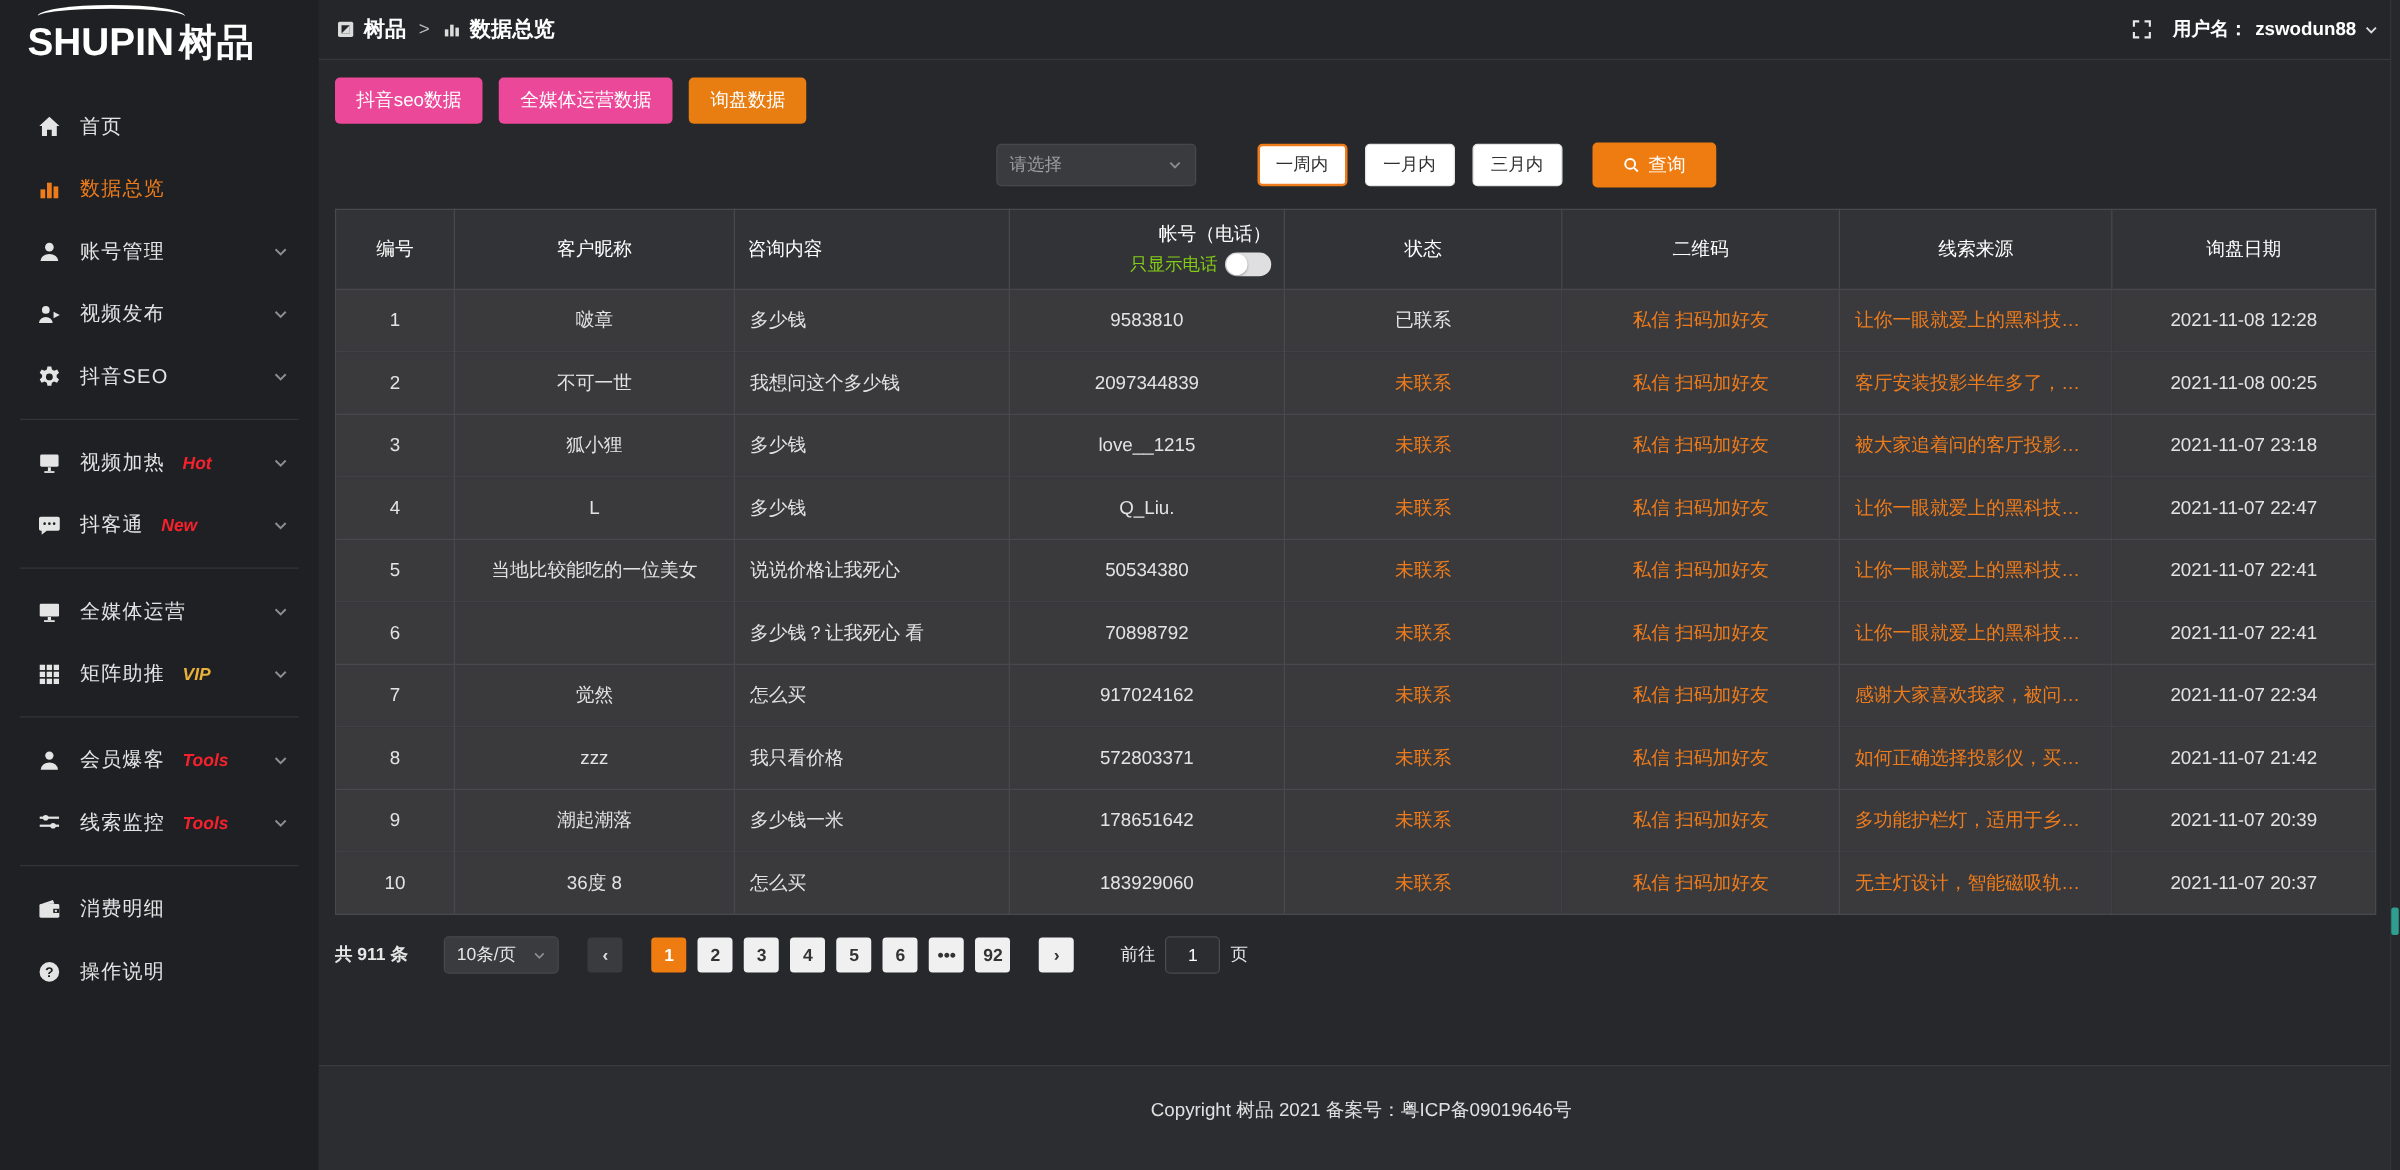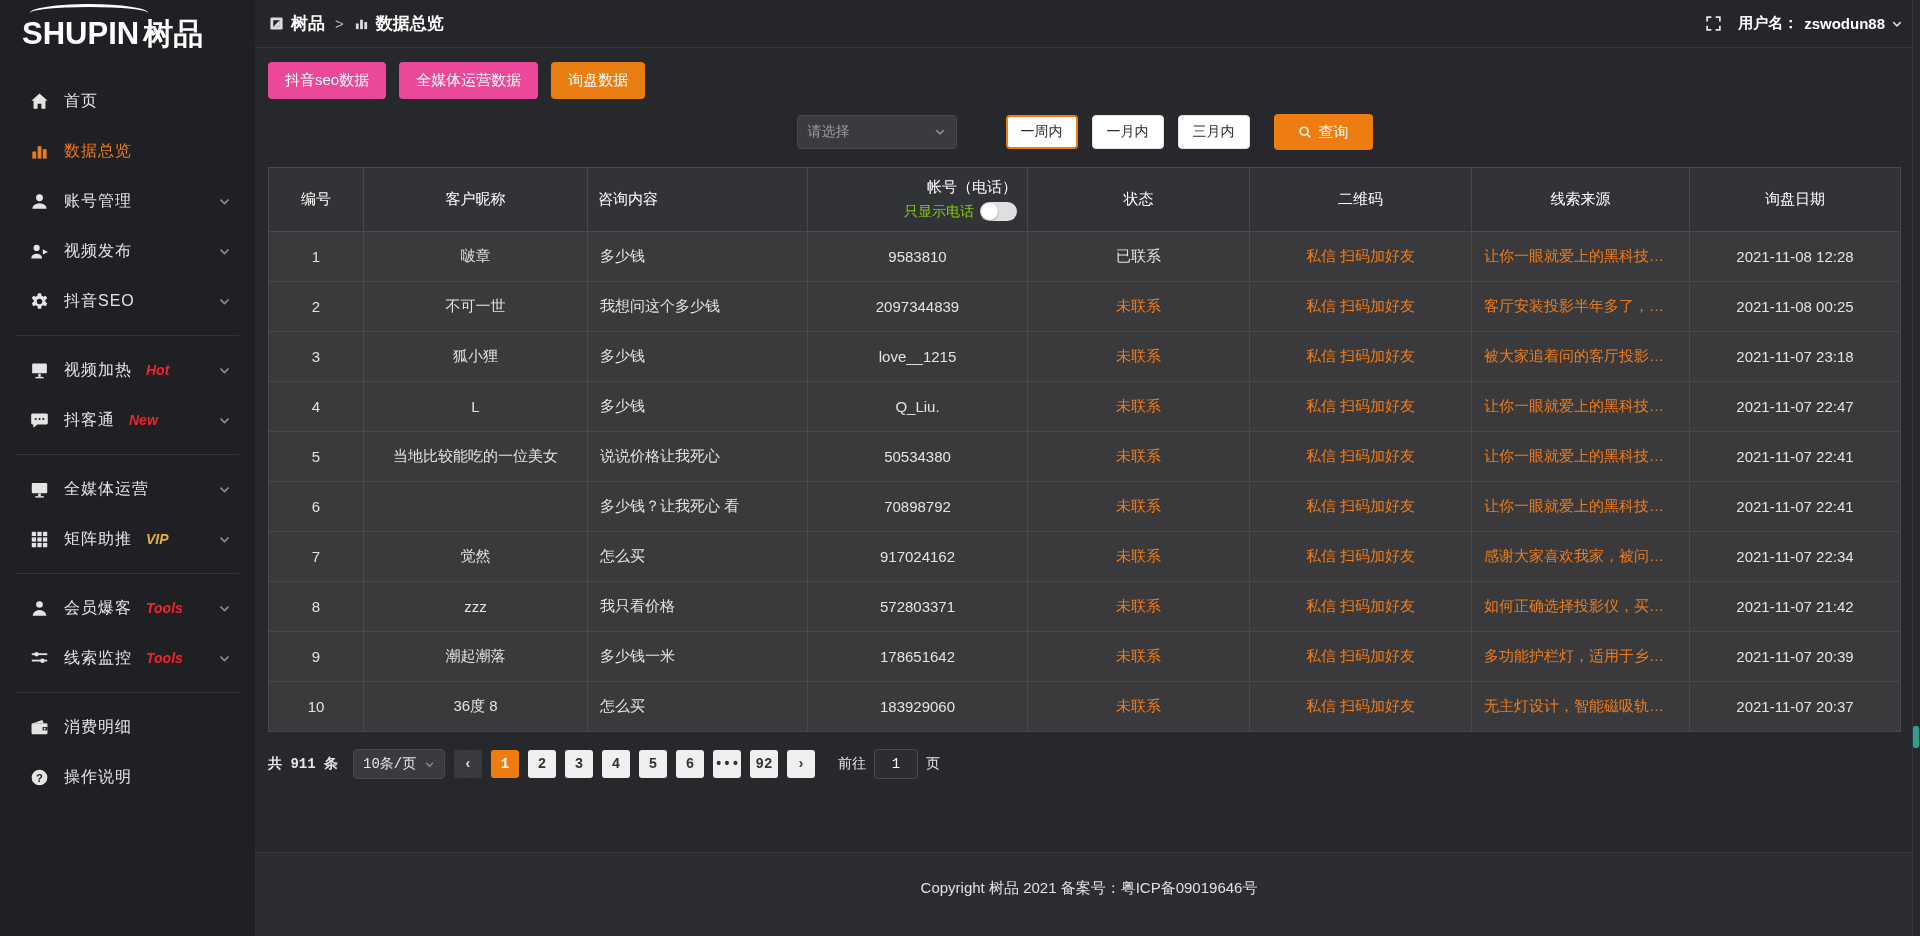--- a/index.html
+++ b/index.html
@@ -65,21 +65,21 @@
     overflow:hidden; white-space:nowrap; text-overflow:ellipsis; }
   th.left, td.left { text-align:left; }
   td.orange { color:#ef7c1b; }
   .acc-head { display:flex; flex-direction:column; align-items:flex-end; gap:5px; }
   .toggle-row { display:flex; align-items:center; gap:6px; font-size:14px; color:#84cc16; }
   .toggle { width:37px; height:19px; background:#dfdfe2; border-radius:10px; position:relative; cursor:pointer; }
   .toggle-knob { position:absolute; left:1px; top:1px; width:17px; height:17px; background:#fff;
     border-radius:50%; box-shadow:0 1px 2px rgba(0,0,0,.3); }
 
   
-  .pager { display:flex; align-items:center; margin-top:17px; gap:9px; color:#e6e6e6; font-size:14px;font-family:Liberation Mono, monospace; }
+  .pager { display:flex; align-items:center; margin-top:17px; gap:23px; color:#e6e6e6; font-size:14px; }
   .pg-total { margin-right:6px; font-weight:bold; }
   .pg-size { width:92px; height:30px; background:#3a3b3e; border:1px solid #47484c; border-radius:4px;
     display:flex; align-items:center; padding:0 9px; color:#e6e6e6; cursor:pointer; gap:6px; }
   .pg-size .chev { margin-left:auto; width:11px; height:11px; color:#8c8d90; }
   .pg-btn { min-width:28px; height:28px; border:none; border-radius:3px; background:#f0f0f0;
     color:#333; font-size:14px; font-weight:bold; cursor:pointer; font-family:inherit; }
   .pg-btn.dark { background:#3a3b3e; color:#ddd; }
   .pg-btn.active { background:#ef7c11; color:#fff; }
   .pg-goto { display:flex; align-items:center; gap:8px; margin-left:14px; }
   .pg-input { width:44px; height:30px; background:#2c2d30; border:1px solid #4a4b4e; border-radius:4px;

